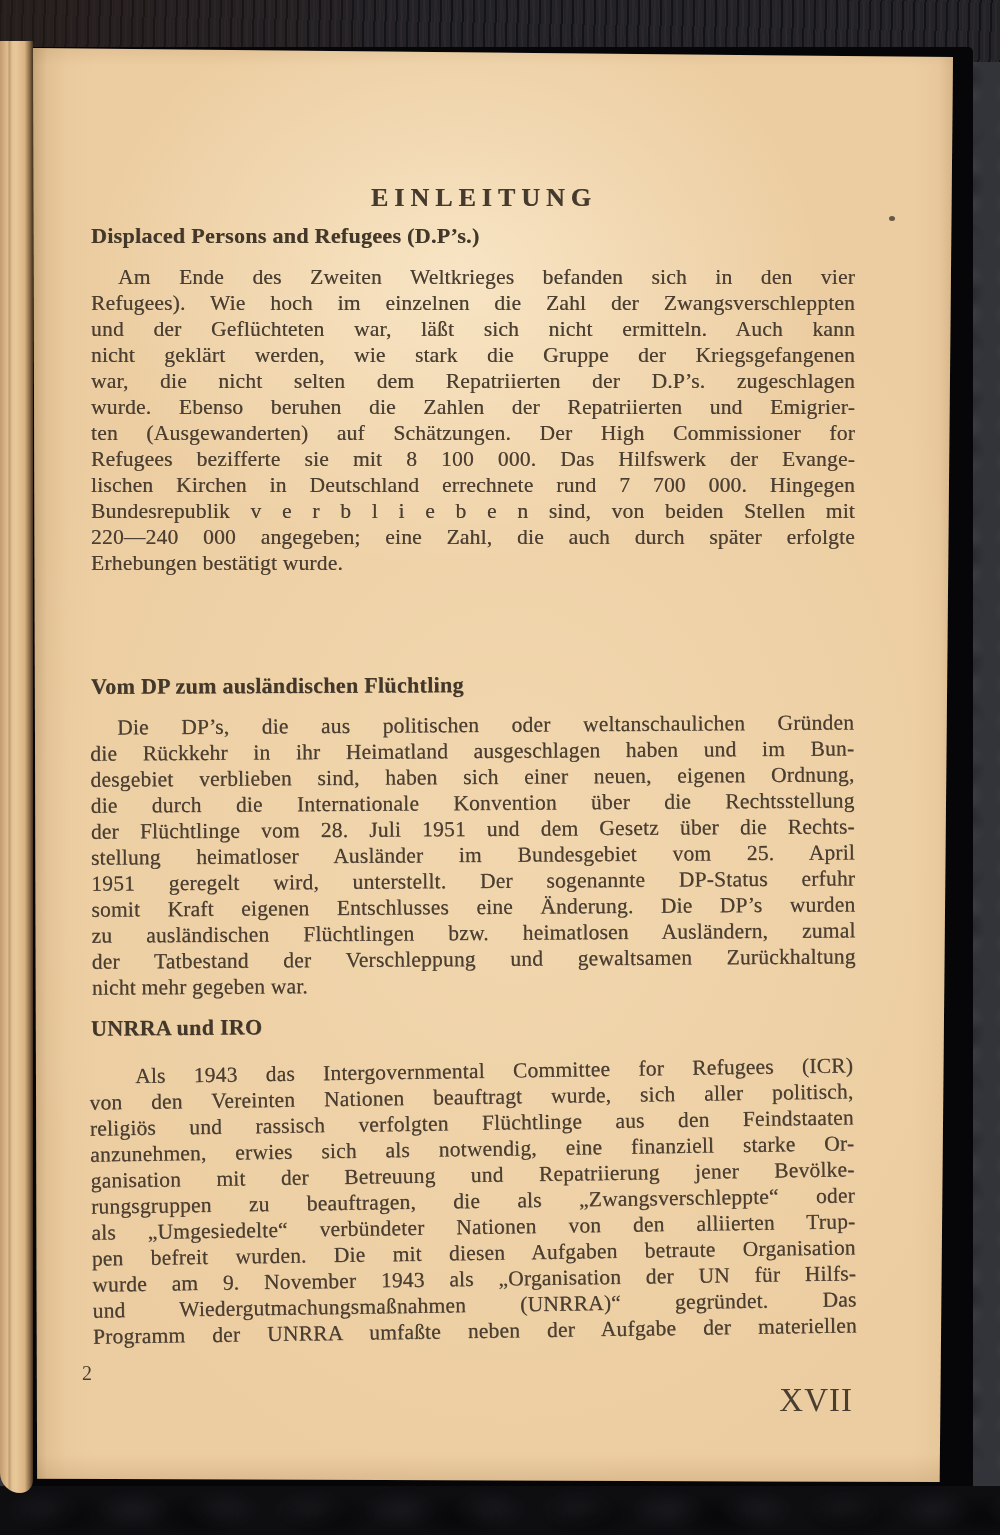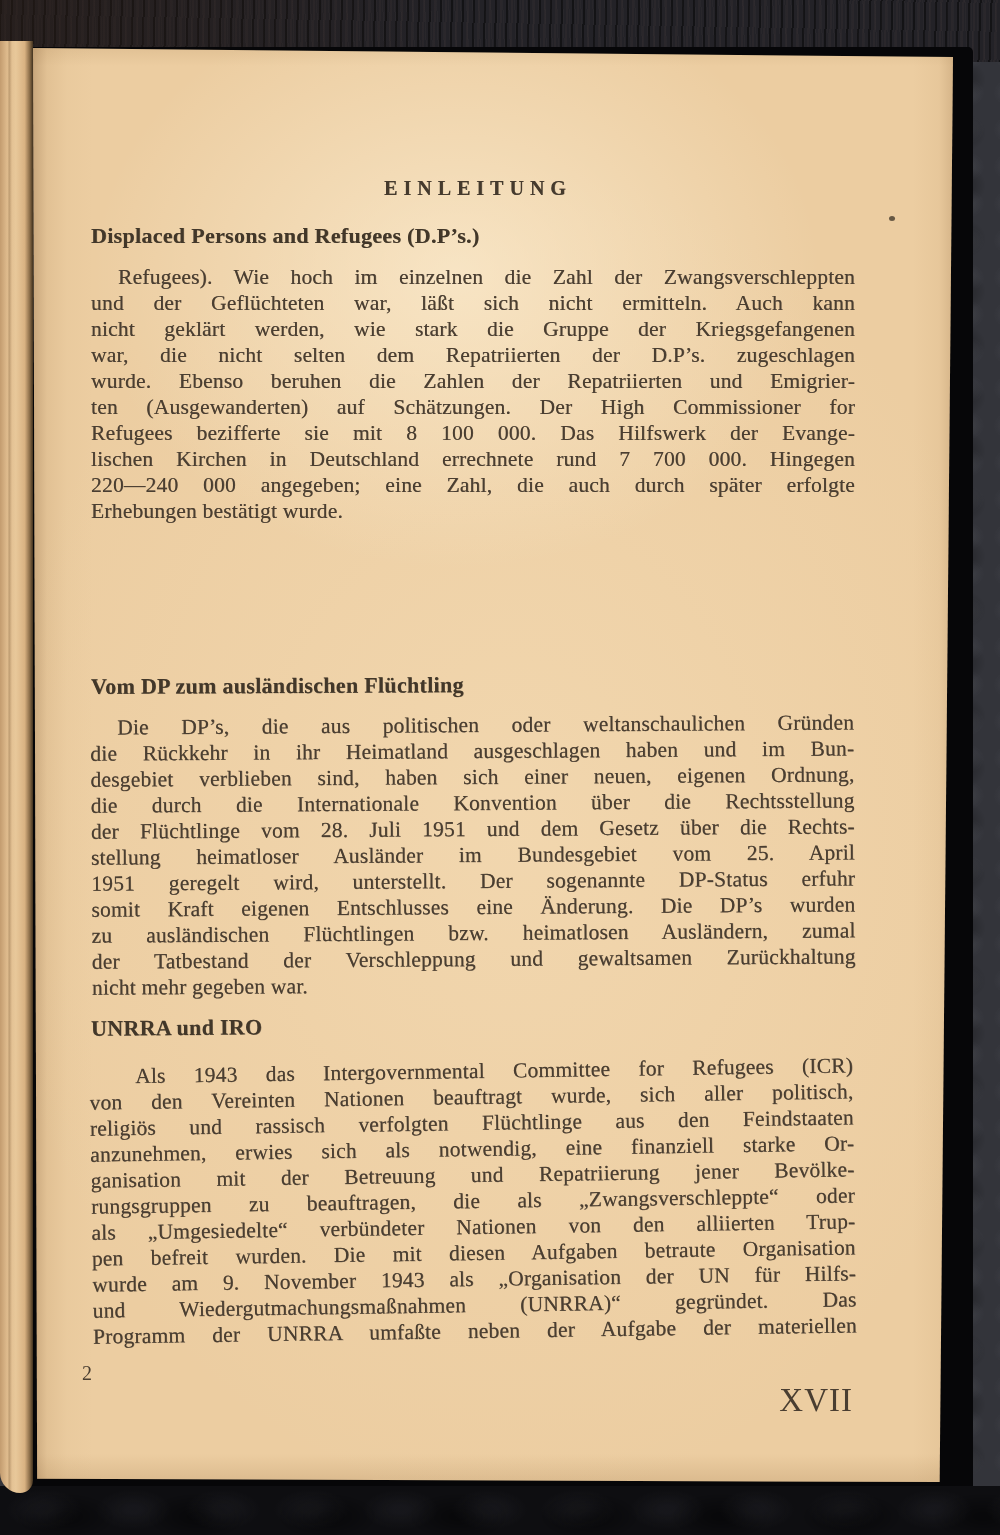--- a/index.html
+++ b/index.html
@@ -56,22 +56,22 @@
       radial-gradient(ellipse 520px 420px at 46% 16%,rgba(255,243,218,.6),rgba(255,243,218,0) 70%),
       radial-gradient(ellipse 700px 900px at 52% 55%,rgba(248,226,190,.45),rgba(248,226,190,0) 75%),
       linear-gradient(90deg,rgba(125,85,45,.32) 0px,rgba(170,130,80,.16) 14px,rgba(200,165,115,.07) 34px,rgba(0,0,0,0) 60px),
       linear-gradient(270deg,rgba(135,95,50,.22) 0px,rgba(170,130,80,.08) 14px,rgba(0,0,0,0) 40px),
       linear-gradient(0deg,rgba(140,100,55,.18) 0px,rgba(0,0,0,0) 28px),
       linear-gradient(180deg,rgba(150,110,60,.14) 0px,rgba(0,0,0,0) 20px);
     clip-path:polygon(0 2px,100% 11px,98.55% 100%,0.45% 99.78%);
   }
   .text-col{position:absolute;left:58px;top:0;width:764px;height:100%;color:#4a3e31;}
   .title{
-    position:absolute;top:129px;left:0;width:100%;margin:2px;
-    text-align:center;font-size:20px;font-weight:bold;letter-spacing:6px;
+    position:absolute;top:129px;left:0;width:100%;margin:8px;
+    text-align:center;font-size:26px;font-weight:bold;letter-spacing:6px;
     padding-left:6px;box-sizing:border-box;color:#453a2d;
     text-shadow:.4px .3px .5px rgba(69,58,45,.6);
   }
   .h{
     position:absolute;left:0;margin:0;font-size:22px;font-weight:bold;
     letter-spacing:.3px;color:#423729;text-shadow:.4px .3px .5px rgba(66,55,41,.55);
   }
   .s1h{top:177px}
   .s2h{top:627px;transform:rotate(-.25deg)}
   .s3h{top:969px;transform:rotate(-.5deg)}
@@ -99,28 +99,30 @@
 <div class="bg-bottom"></div>
 <div class="under-pages"></div>
 
 <div class="page">
   <div class="speck"></div>
   <div class="text-col">
     <h1 class="title">EINLEITUNG</h1>
 
     <h2 class="h s1h">Displaced Persons and Refugees (D.P’s.)</h2>
     <div class="para s1">
+        <div class="pline">Am Ende des Zweiten Weltkrieges befanden sich in den vier</div>
         <div class="pline">Refugees). Wie hoch im einzelnen die Zahl der Zwangsverschleppten</div>
         <div class="pline">und der Geflüchteten war, läßt sich nicht ermitteln. Auch kann</div>
         <div class="pline">nicht geklärt werden, wie stark die Gruppe der Kriegsgefangenen</div>
         <div class="pline">war, die nicht selten dem Repatriierten der D.P’s. zugeschlagen</div>
         <div class="pline">wurde. Ebenso beruhen die Zahlen der Repatriierten und Emigrier-</div>
         <div class="pline">ten (Ausgewanderten) auf Schätzungen. Der High Commissioner for</div>
         <div class="pline">Refugees bezifferte sie mit 8 100 000. Das Hilfswerk der Evange-</div>
         <div class="pline">lischen Kirchen in Deutschland errechnete rund 7 700 000. Hingegen</div>
+        <div class="pline">Bundesrepublik v e r b l i e b e n sind, von beiden Stellen mit</div>
         <div class="pline">220—240 000 angegeben; eine Zahl, die auch durch später erfolgte</div>
         <div class="pline last">Erhebungen bestätigt wurde.</div>
       </div>
 
     <h2 class="h s2h">Vom DP zum ausländischen Flüchtling</h2>
     <div class="para s2">
         <div class="pline">Die DP’s, die aus politischen oder weltanschaulichen Gründen</div>
         <div class="pline">die Rückkehr in ihr Heimatland ausgeschlagen haben und im Bun-</div>
         <div class="pline">desgebiet verblieben sind, haben sich einer neuen, eigenen Ordnung,</div>
         <div class="pline">die durch die Internationale Konvention über die Rechtsstellung</div>

